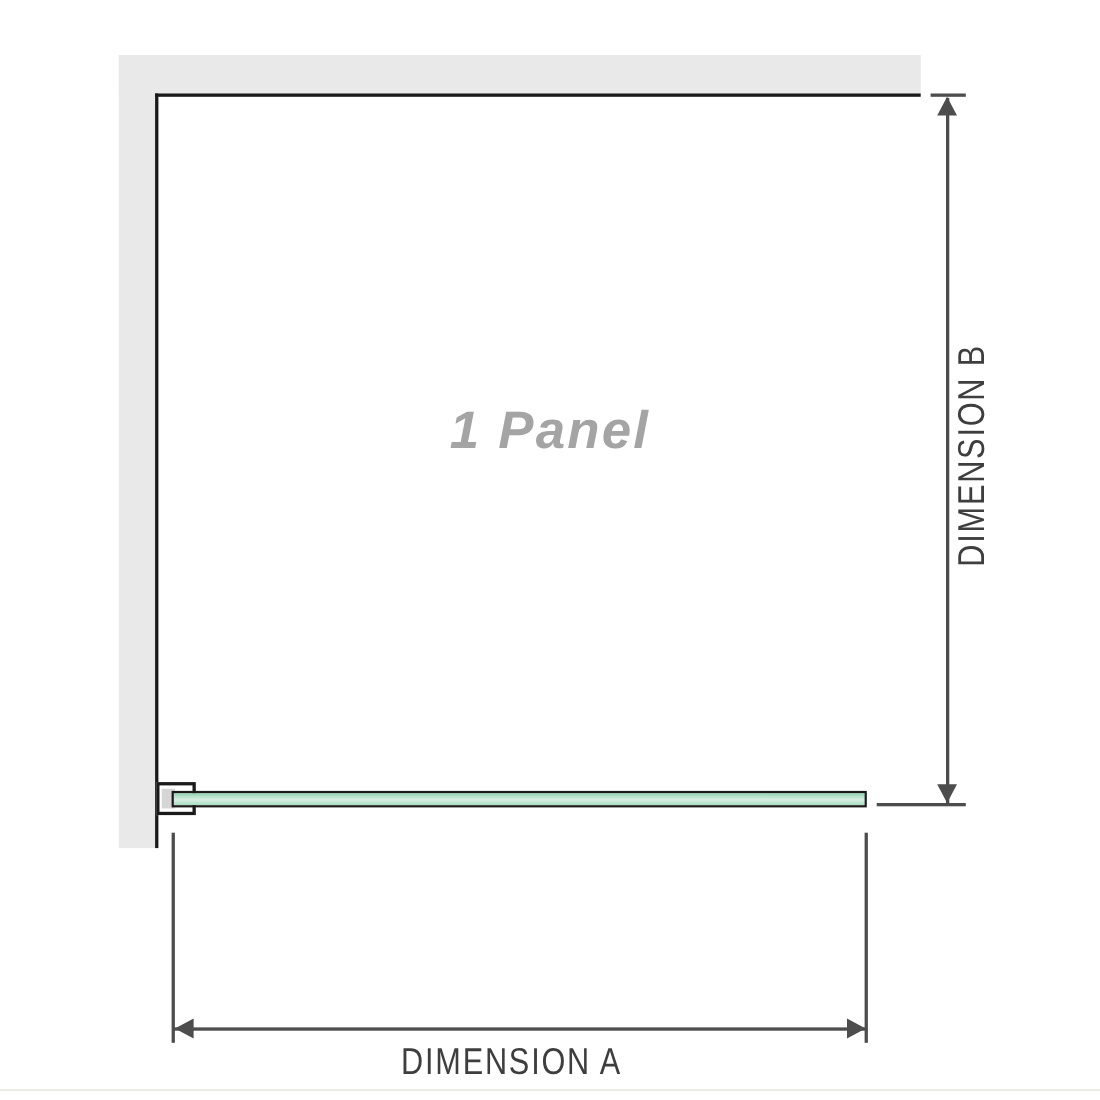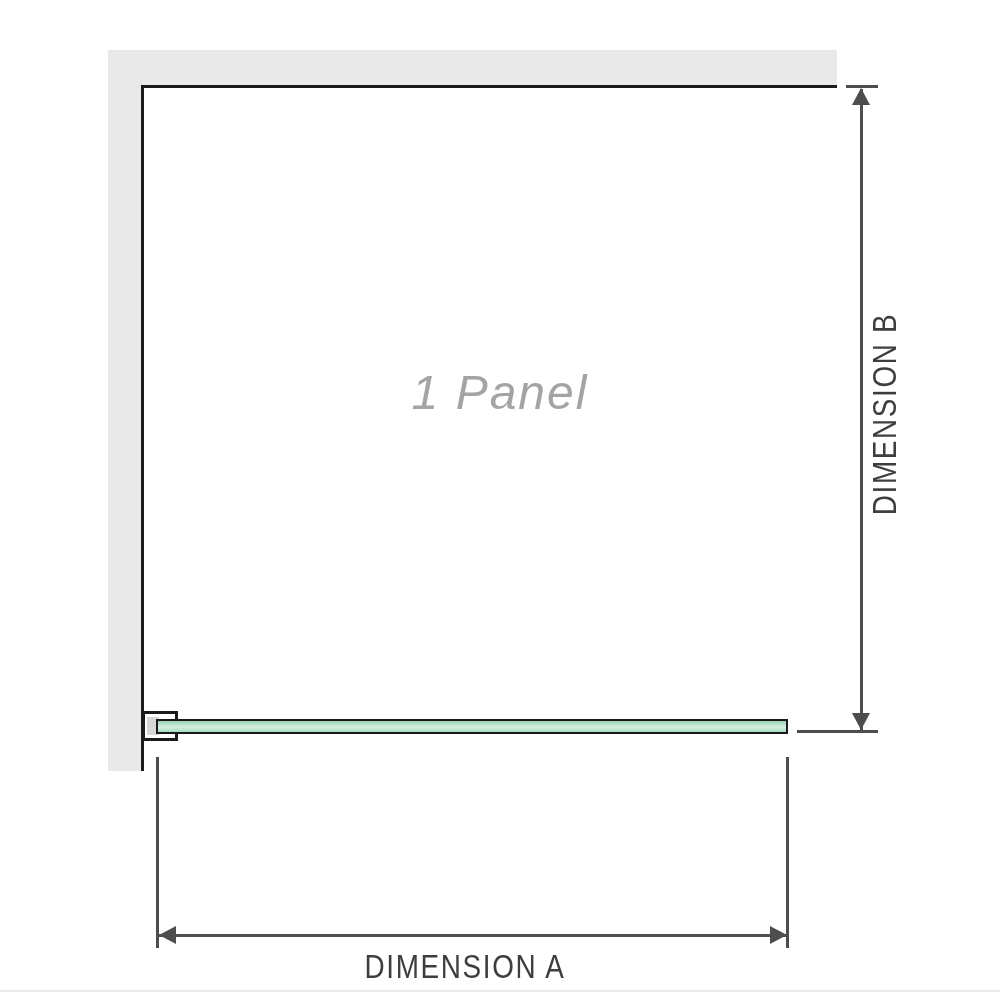--- a/index.html
+++ b/index.html
@@ -23,21 +23,21 @@
 
   
   .panel-border-top  { left:141px; top:85px; width:696px; height:2.5px; background: var(--outline, #1a1a1a); }
   .panel-border-left { left:141px; top:85px; width:2.5px; height:686px; background: var(--outline, #1a1a1a); }
 
   .panel-label {
     left:500px; top:392px;
     transform: translate(-50%, -50%);
     font-size: 48px;
     font-style: italic;
-    font-weight: 400;
+    font-weight: 700;
     letter-spacing: 2px;
     color: var(--panel-label-text, #a4a4a4);
     white-space: nowrap;
   }
 
   
   .bracket {
     left:142px; top:711px;
     width:30px; height:24px;
     border: 3px solid var(--outline, #1a1a1a);

